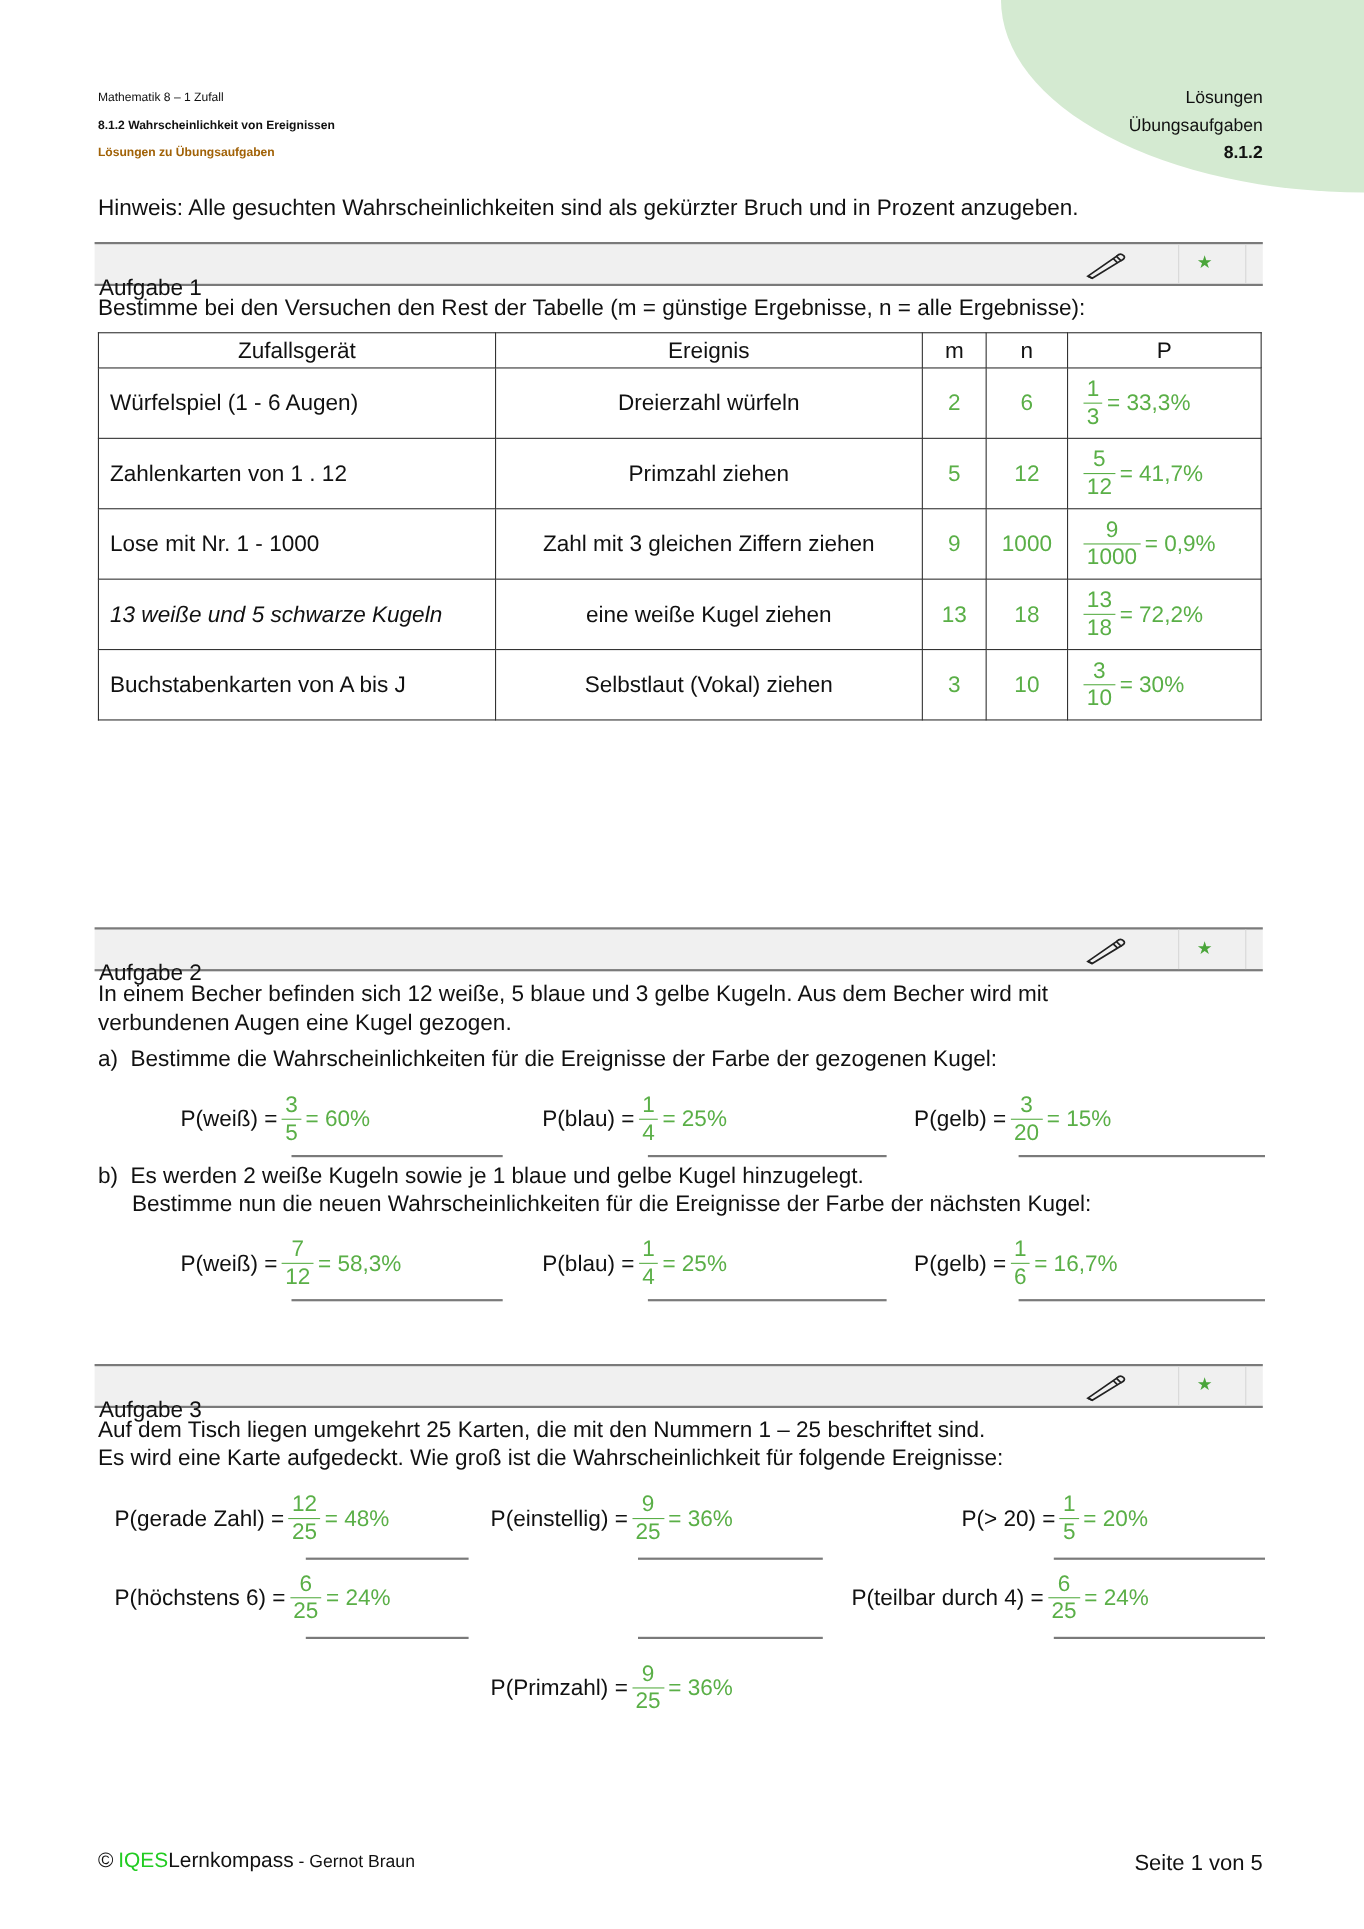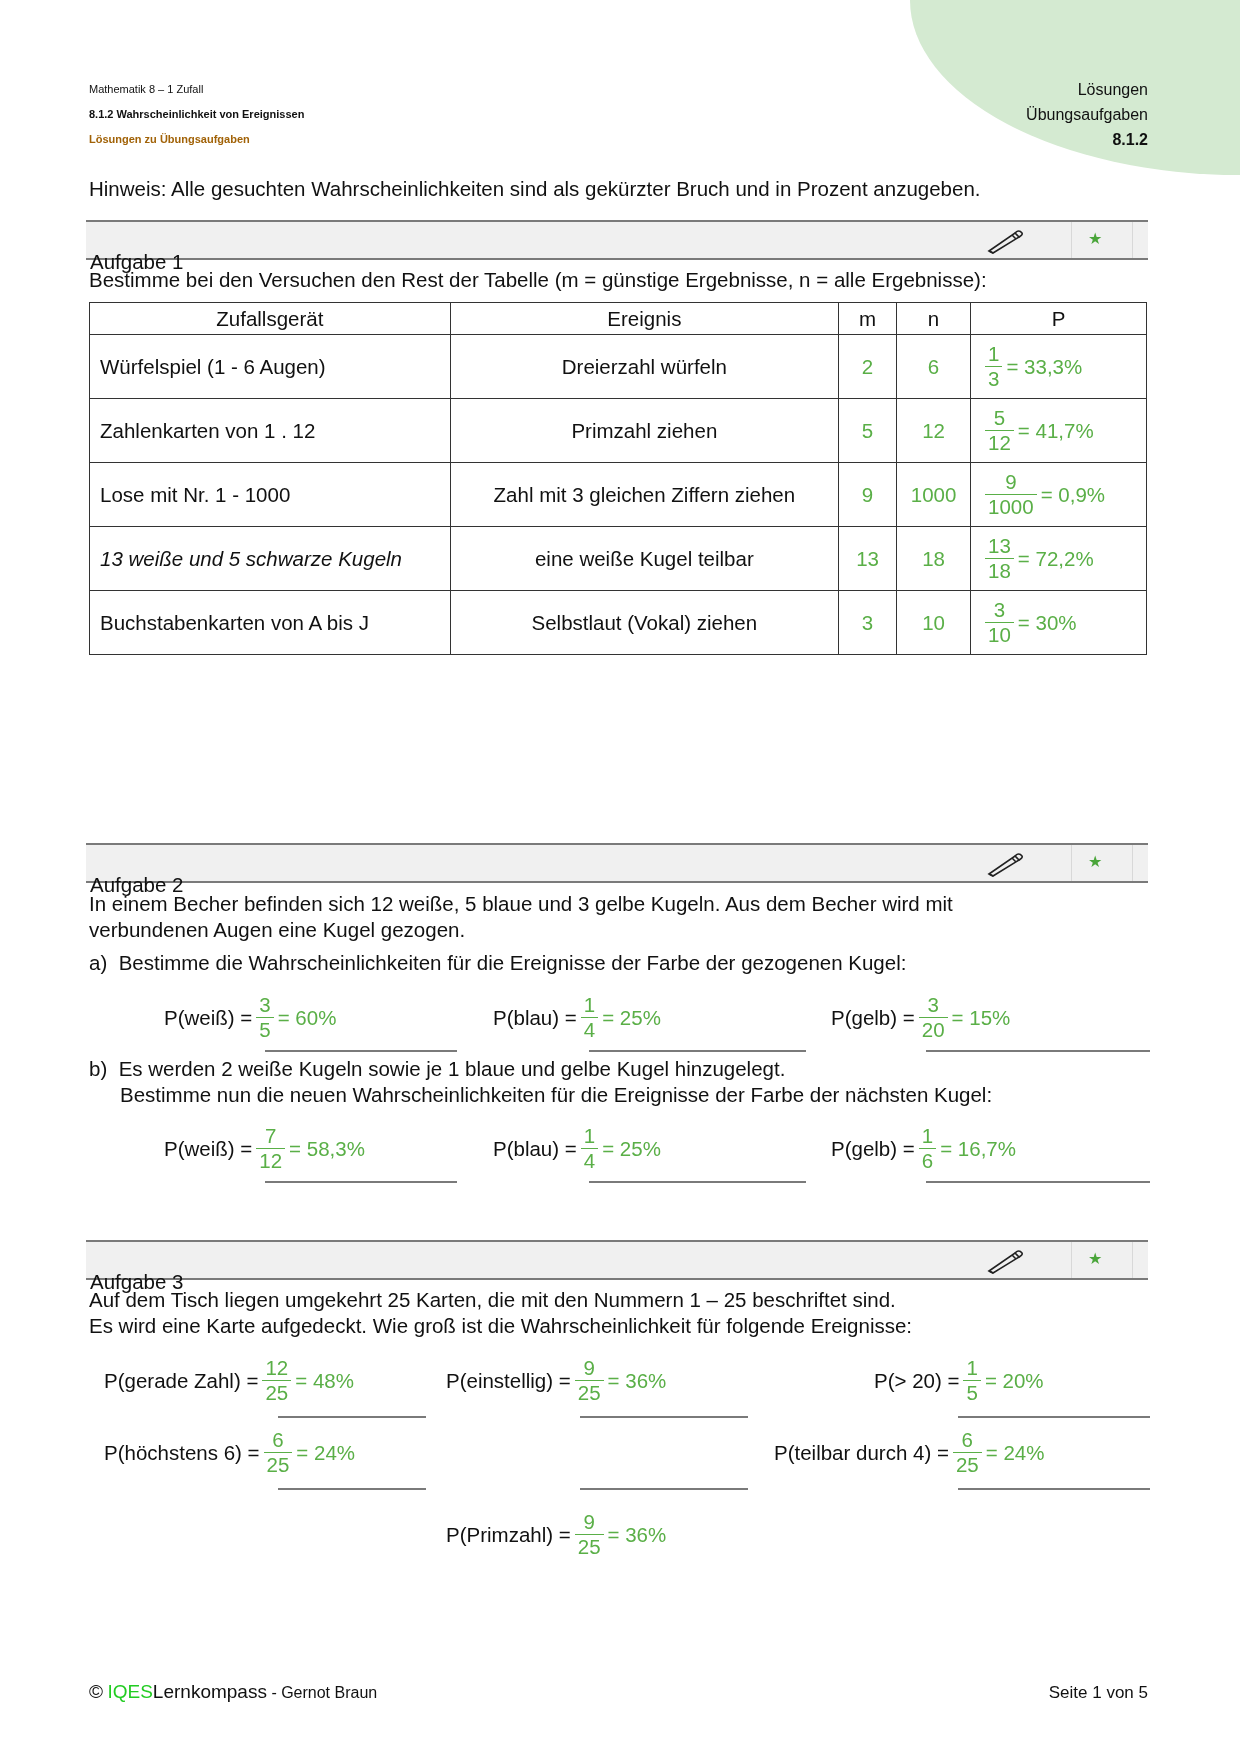--- a/index.html
+++ b/index.html
@@ -31,21 +31,21 @@
     .frac .num { display:block; padding:0 3px; line-height:24px; }
     .frac .den { display:block; padding:0 3px; border-top:1.5px solid #5aaf47; line-height:24px; }
     .pcell { white-space:nowrap; }
     .pcell .eq { display:inline-block; vertical-align:middle; }
     .ans { position:absolute; font-size:20.5px; white-space:nowrap; }
     .ans .lbl { display:inline-block; vertical-align:middle; }
     .uline { position:absolute; height:2px; background:#7a7a7a; }
     .footer-left { position:absolute; left:89px; top:1681px; font-size:16px; }
     .footer-left .iq { color:#22cc22; font-size:19px; }
     .footer-left .lk { font-size:19px; }
-    .footer-right { position:absolute; right:92px; top:1683px; font-size:17px; }
+    .footer-right { position:absolute; right:92px; top:1683px; font-size:20px; }
   </style>
 </head>
 <body>
 
 <div class="corner-blob"></div>
 
 <div class="hdr-left">
   <div>Mathematik 8 – 1 Zufall</div>
   <div class="l2">8.1.2 Wahrscheinlichkeit von Ereignissen</div>
   <div class="l3">Lösungen zu Übungsaufgaben</div>
@@ -108,21 +108,21 @@
     </tr>
     <tr>
       <td>Lose mit Nr. 1 - 1000</td>
       <td class="c">Zahl mit 3 gleichen Ziffern ziehen</td>
       <td class="c green">9</td>
       <td class="c green">1000</td>
       <td class="green pcell"><span class="frac"><span class="num">9</span><span class="den">1000</span></span><span class="eq">= 0,9%</span></td>
     </tr>
     <tr>
       <td style="line-height:26px;font-style:italic;">13 weiße  und 5 schwarze Kugeln</td>
-      <td class="c">eine weiße Kugel teilbar</td>
+      <td class="c">eine weiße Kugel ziehen</td>
       <td class="c green">13</td>
       <td class="c green">18</td>
       <td class="green pcell"><span class="frac"><span class="num">13</span><span class="den">18</span></span><span class="eq">= 72,2%</span></td>
     </tr>
     <tr>
       <td>Buchstabenkarten von A bis J</td>
       <td class="c">Selbstlaut (Vokal) ziehen</td>
       <td class="c green">3</td>
       <td class="c green">10</td>
       <td class="green pcell"><span class="frac"><span class="num">3</span><span class="den">10</span></span><span class="eq">= 30%</span></td>

